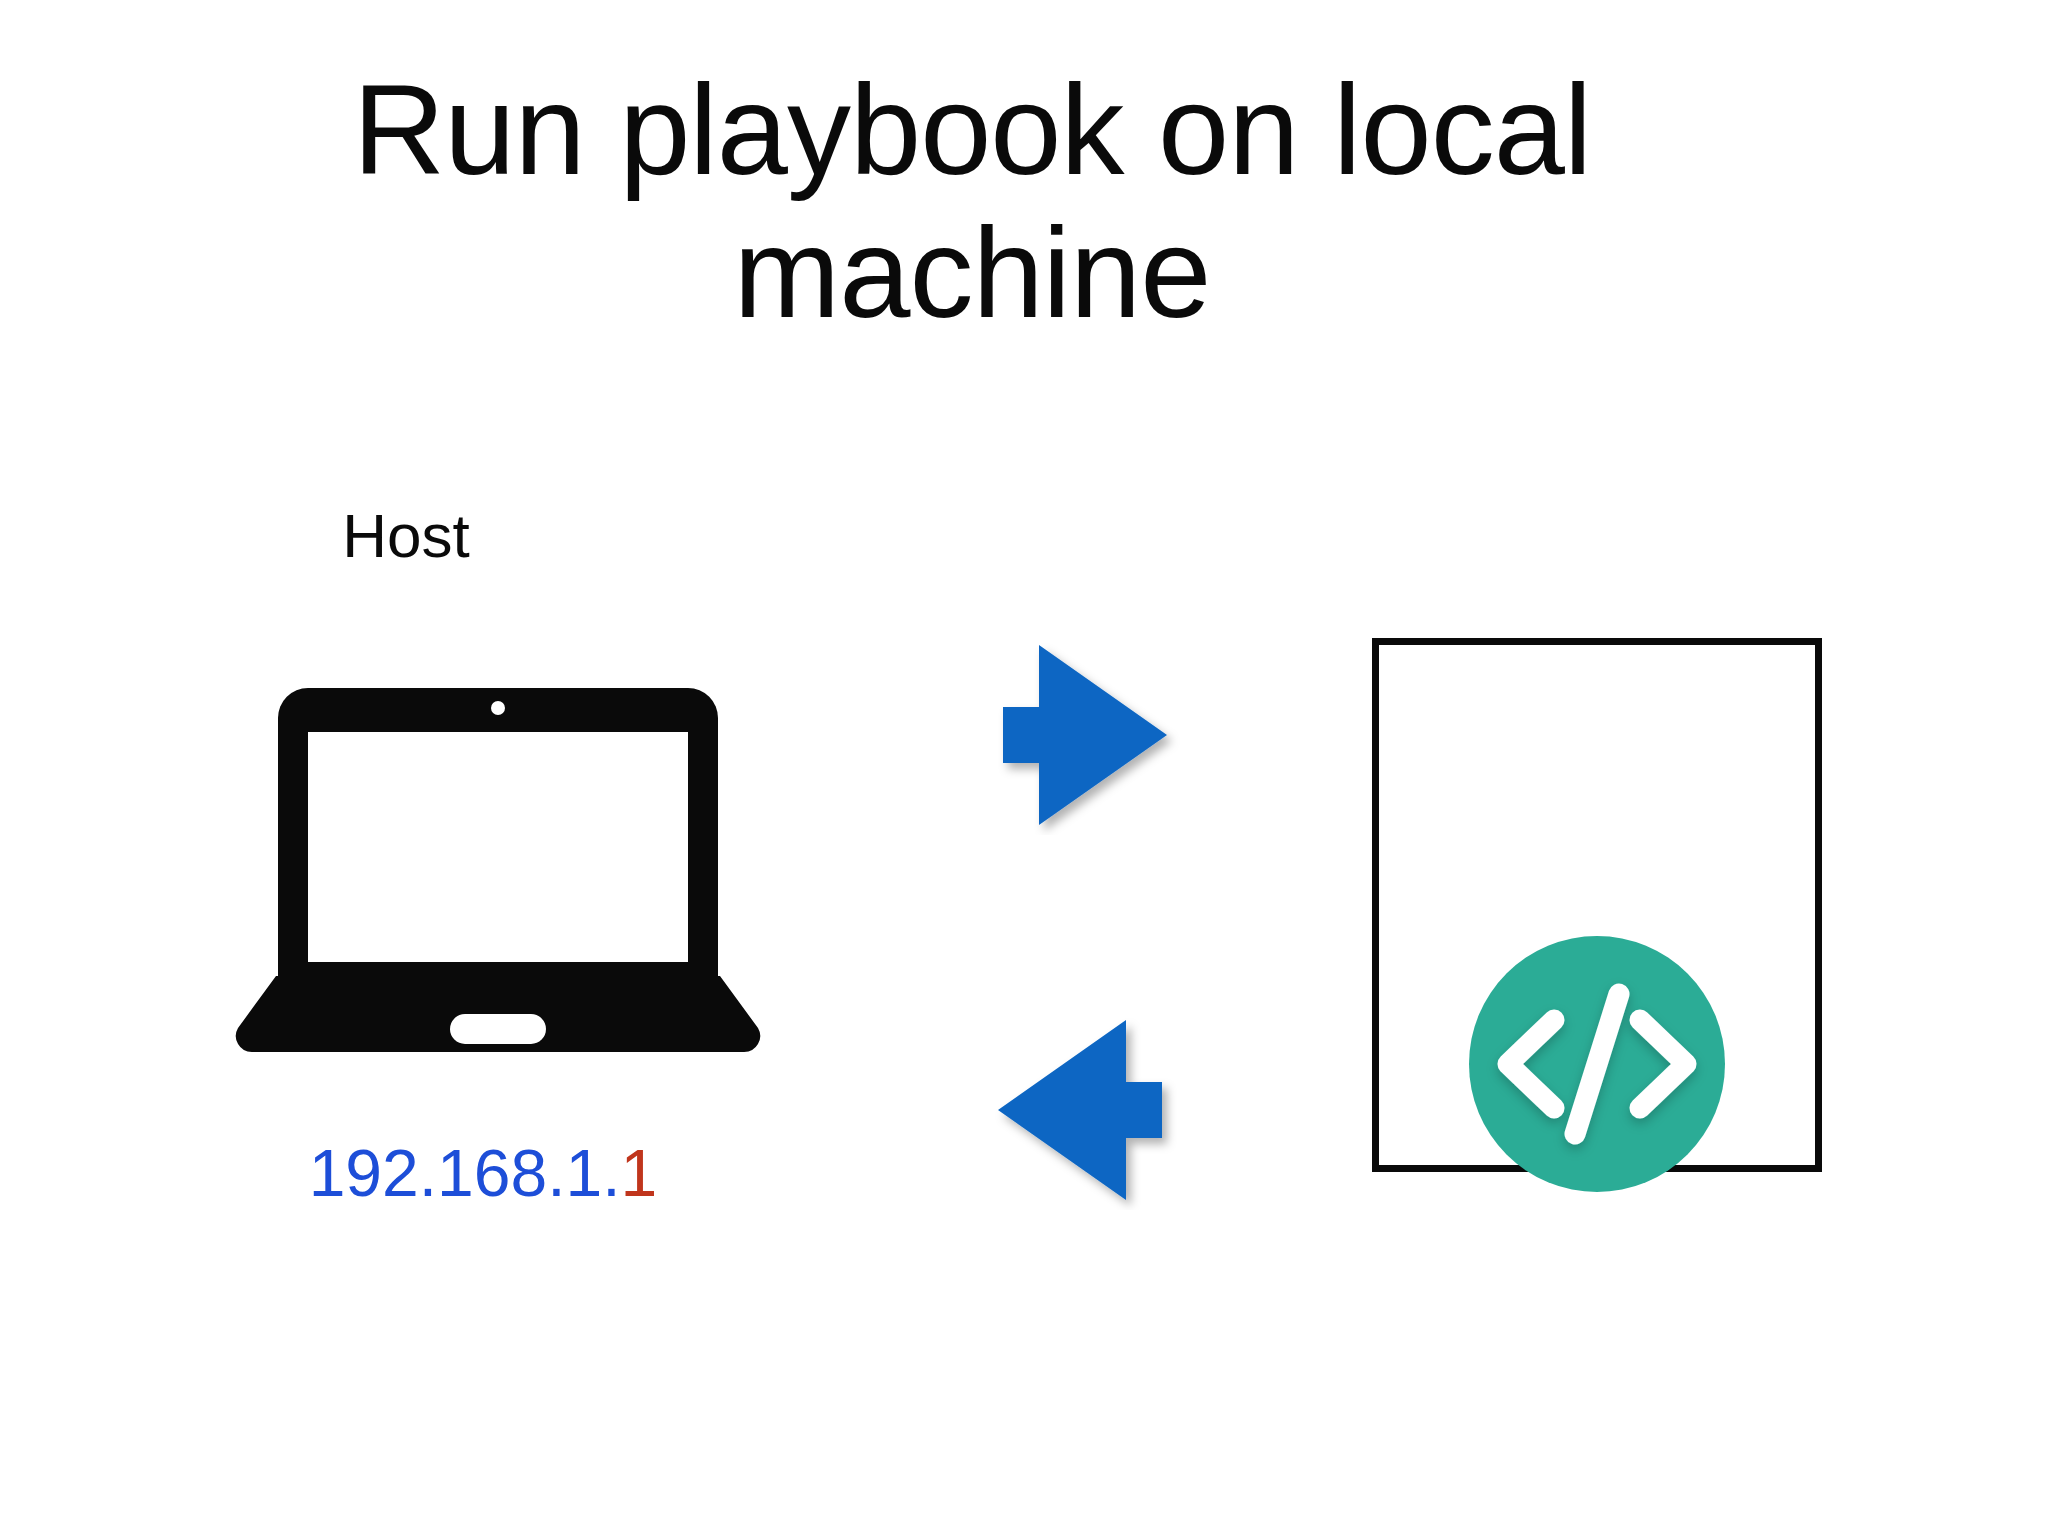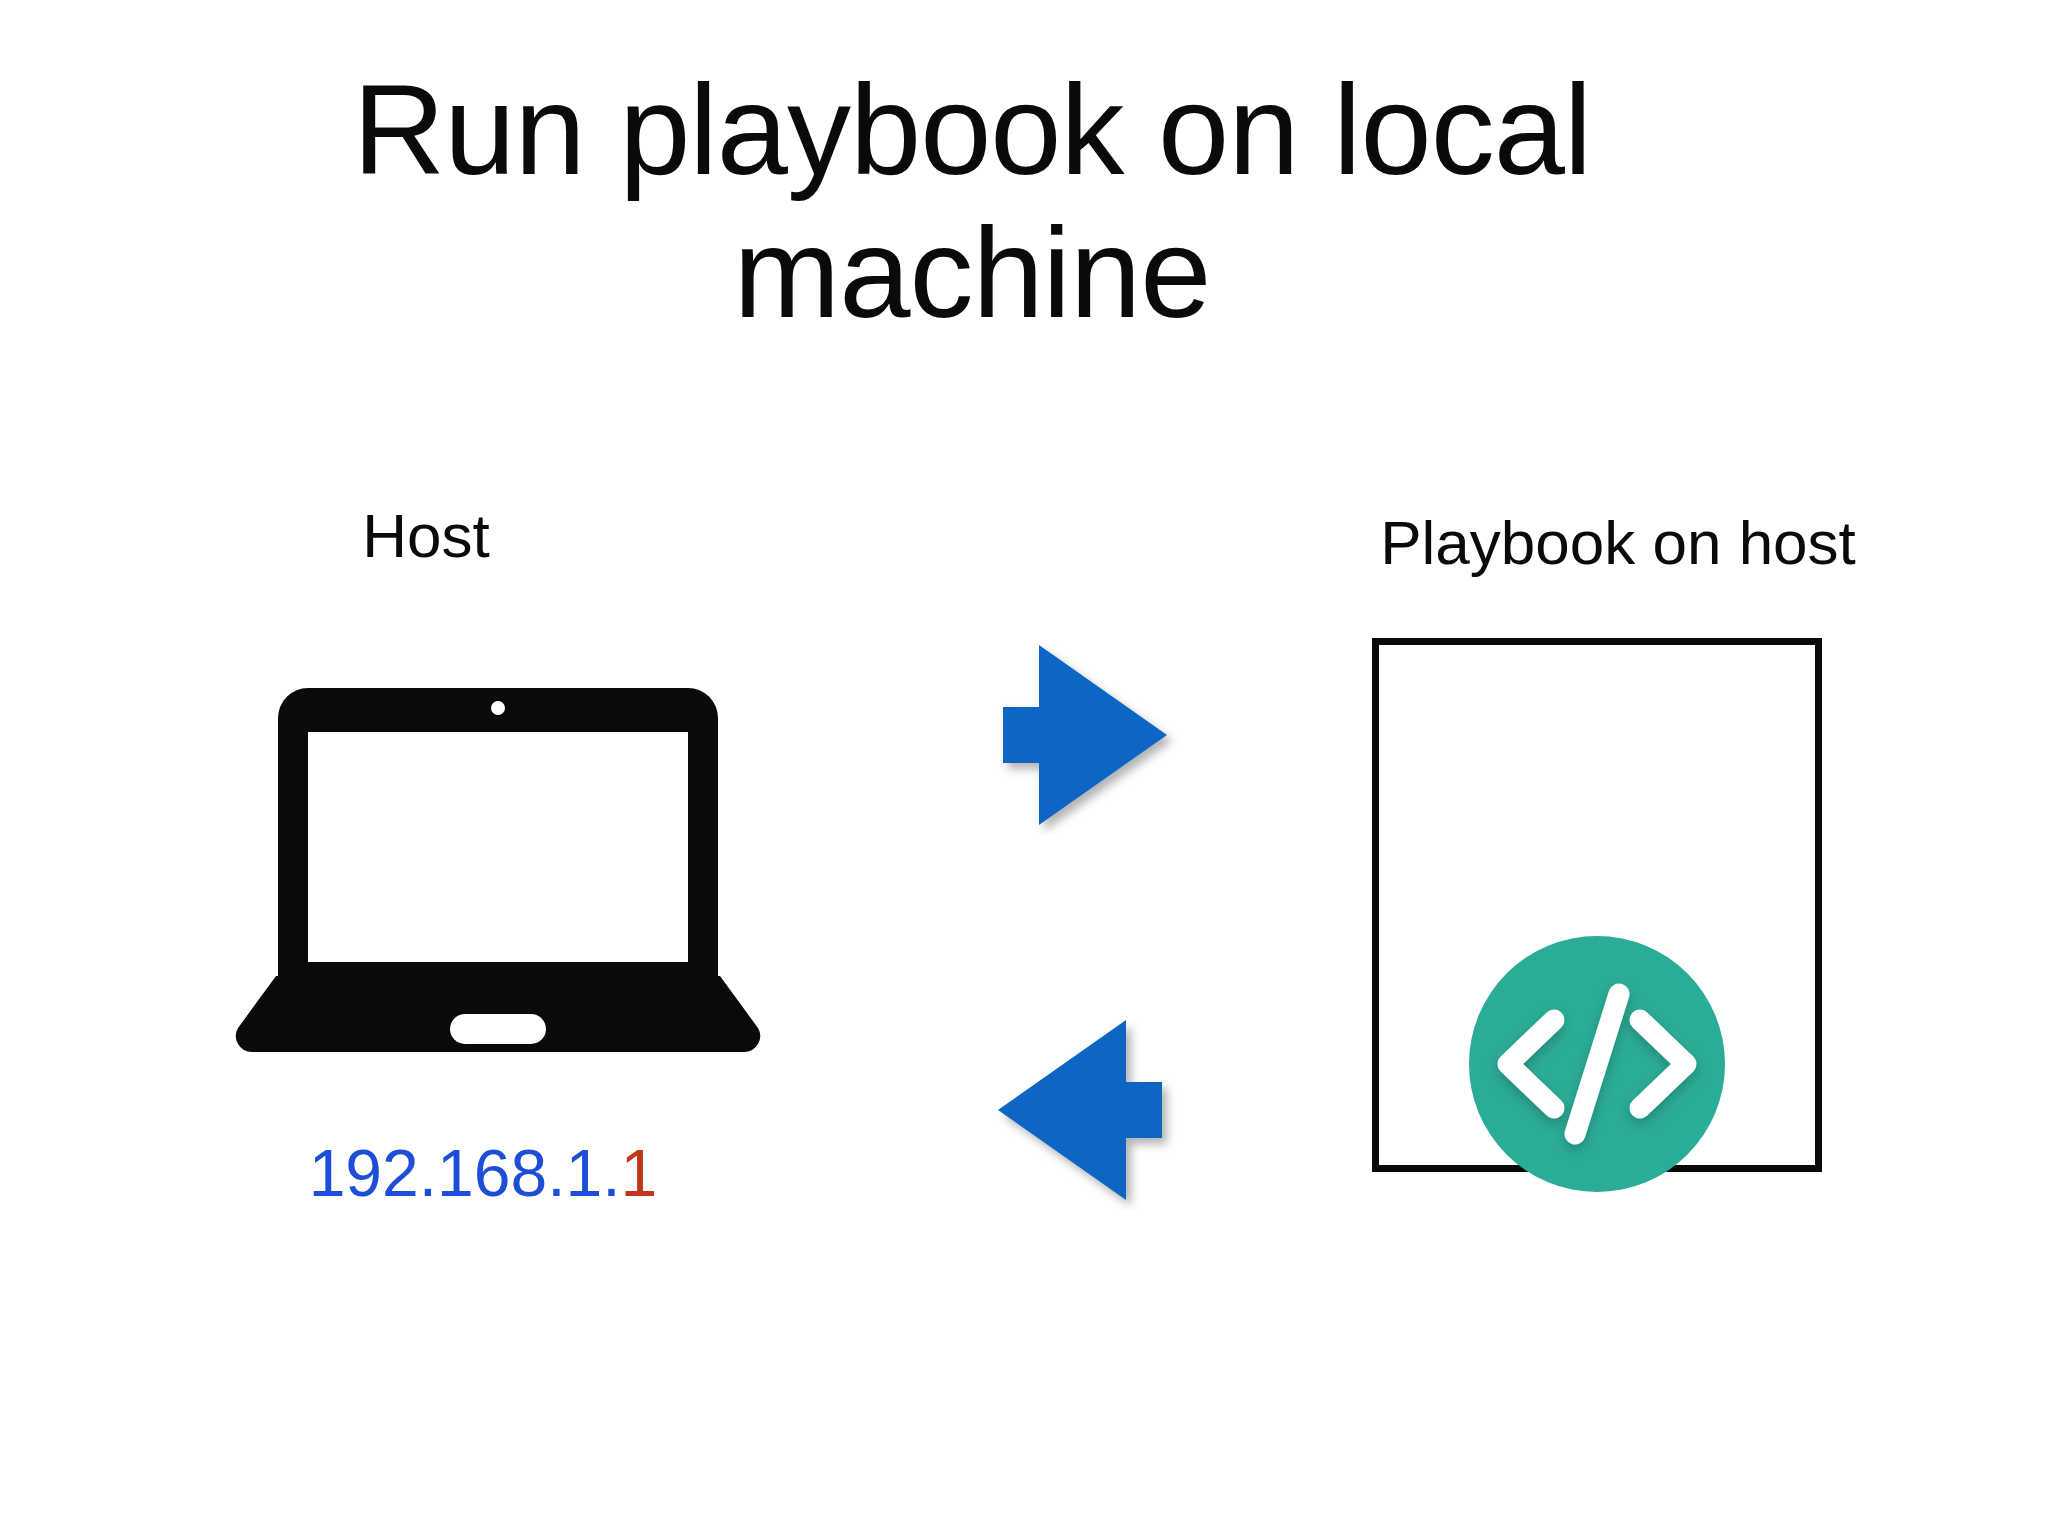--- a/index.html
+++ b/index.html
@@ -39,21 +39,20 @@
   }
 
   
   .caption {
     position: absolute;
     font-size: 62px;
     font-weight: 300;
     line-height: 1;
     color: #0a0a0a;
     white-space: nowrap;
-    margin-left: 20px;
   }
   .caption-host   { left: 406px; top: 505px; transform: translateX(-50%); }
   .caption-pbhost { left: 1598px; top: 512px; transform: translateX(-50%); }
 
   
   .ip {
     font-size: 66px;
     font-weight: 300;
     line-height: 1;
     letter-spacing: 0px;
@@ -164,21 +163,20 @@
     <svg viewBox="0 0 200 200" width="200" height="200" aria-hidden="true">
       <defs>
         <filter id="sh2" x="-30%" y="-30%" width="180%" height="180%">
           <feDropShadow dx="5" dy="6" stdDeviation="5" flood-color="#000000" flood-opacity="0.30"></feDropShadow>
         </filter>
       </defs>
       <path d="M182 72 H146 V10 L18 100 L146 190 V128 H182 Z" fill="#0B66C3" filter="url(#sh2)"></path>
     </svg>
   </div>
 
-  <div class="caption caption-pbhost">Playbook on host</div>
 
   <div class="card">
 
     <div class="code-badge">
       <svg viewBox="0 0 266 266" width="266" height="266" aria-hidden="true">
         <defs>
           <filter id="gsh" x="-25%" y="-25%" width="150%" height="150%">
             <feDropShadow dx="0" dy="5" stdDeviation="6" flood-color="#000000" flood-opacity="0.22"></feDropShadow>
           </filter>
         </defs>

